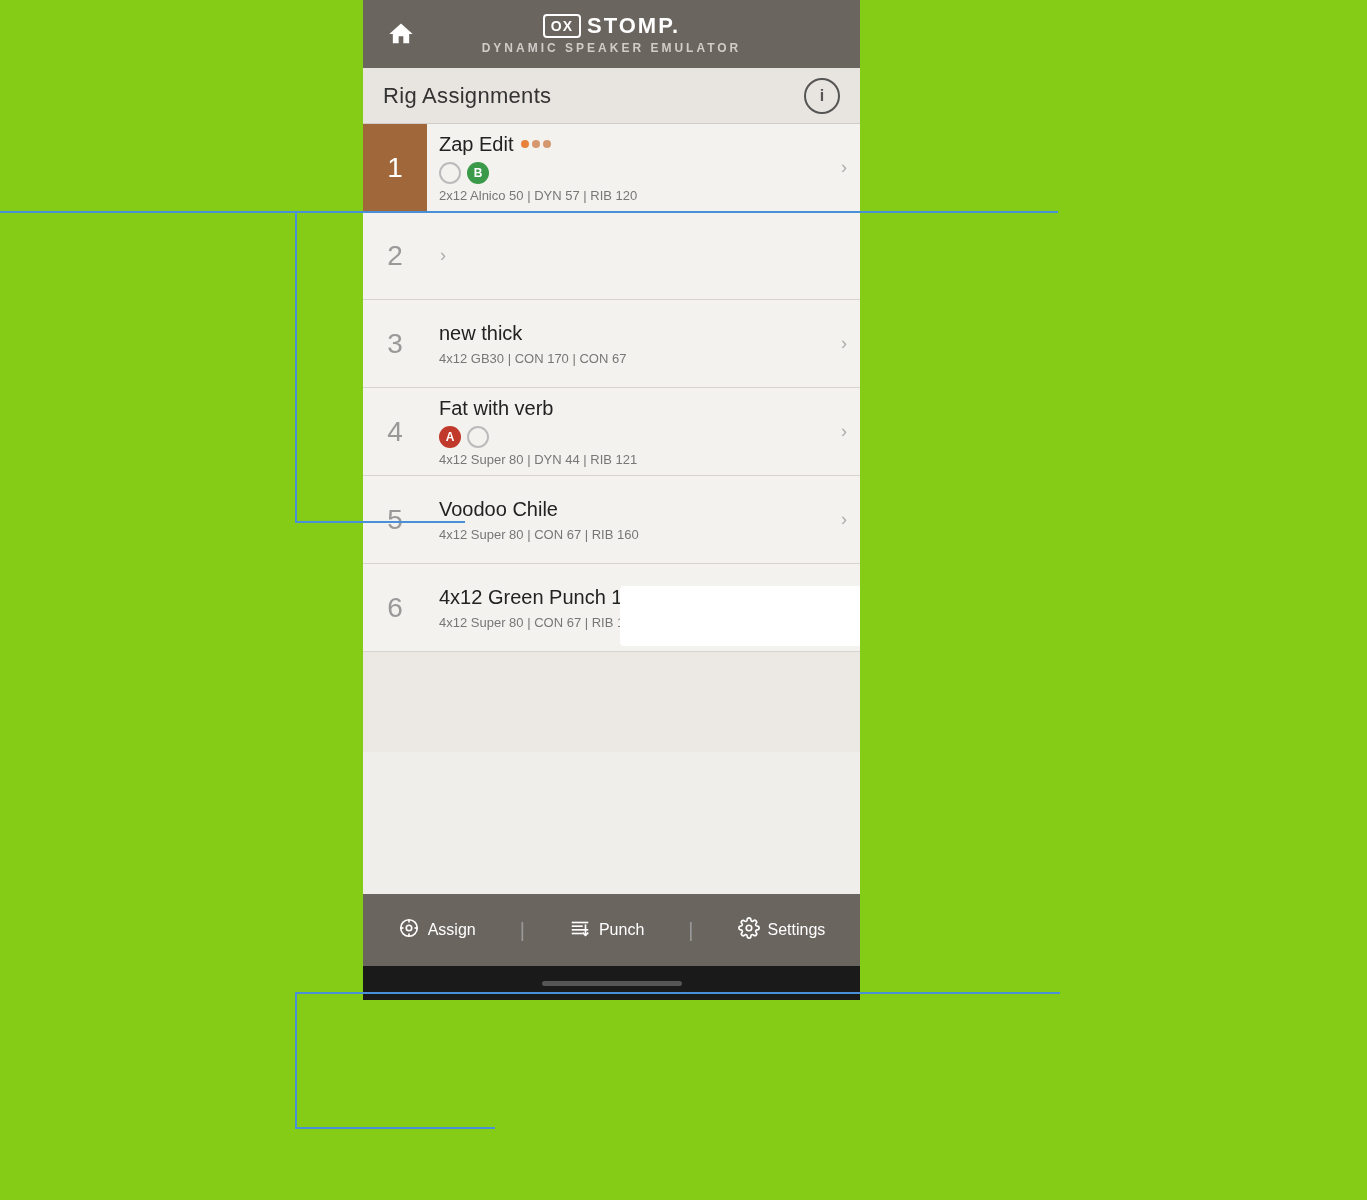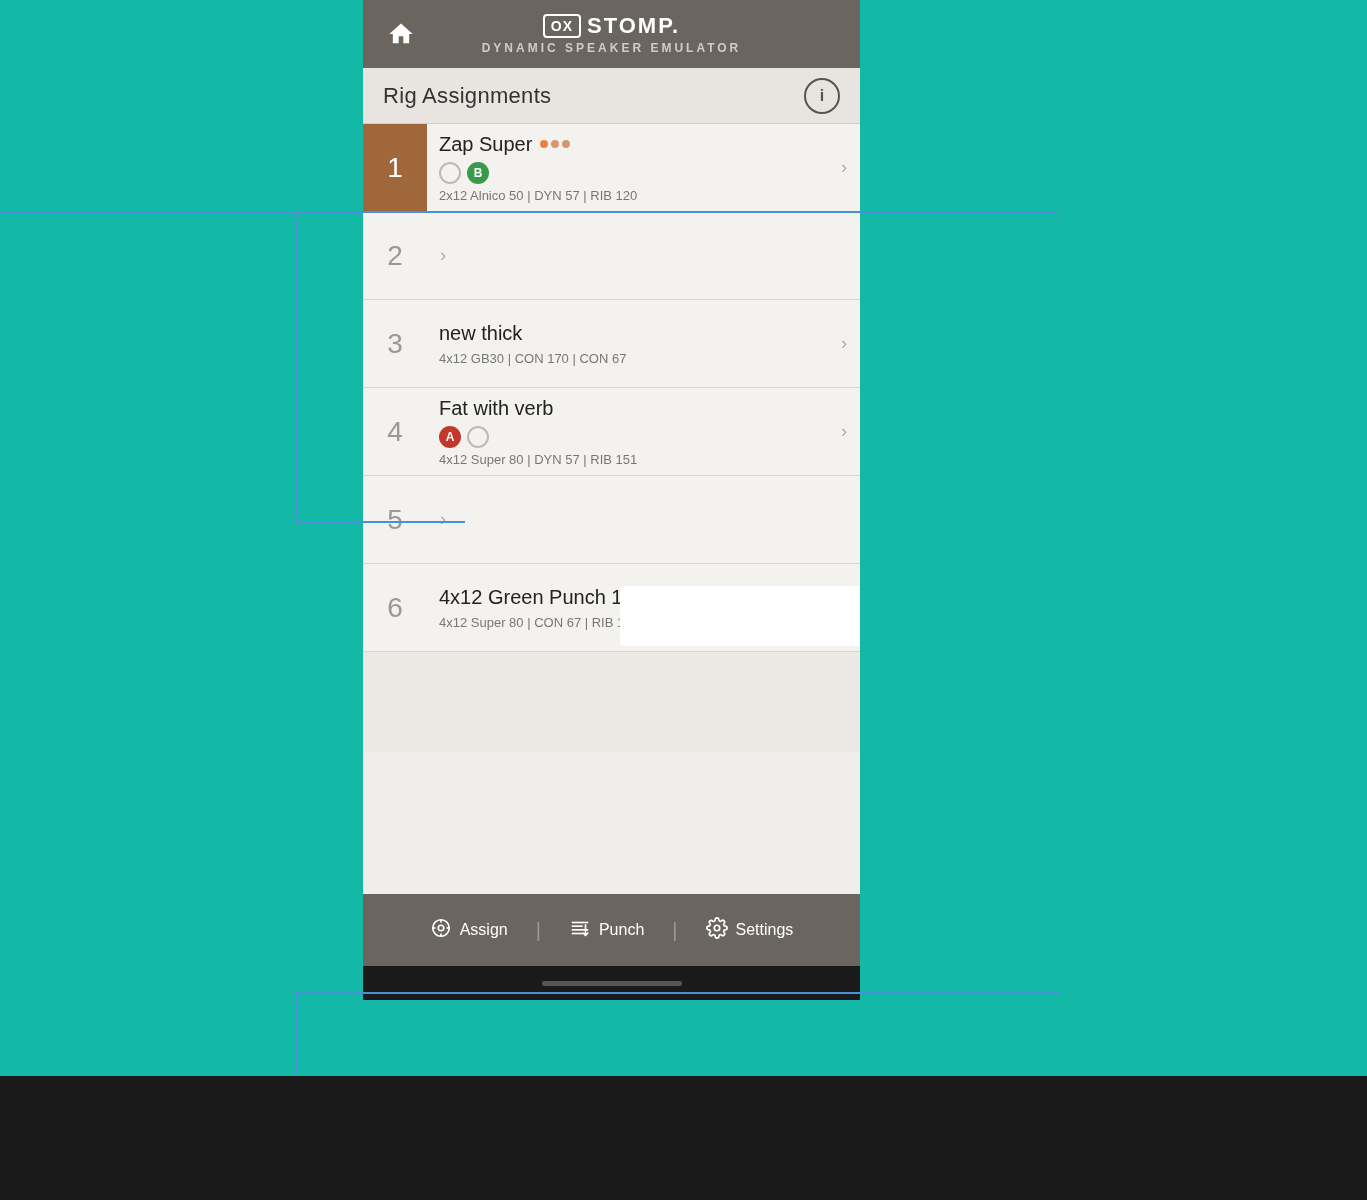--- a/index.html
+++ b/index.html
@@ -223,21 +223,21 @@
       flex-shrink: 0;
     }
 
     
     .bottom-toolbar {
       background: #6b6560;
       height: 72px;
       display: flex;
       align-items: center;
       justify-content: center;
-      gap: 0;
+      gap: 16px;
       flex-shrink: 0;
     }
     .toolbar-item {
       display: flex;
       align-items: center;
       gap: 8px;
       padding: 0 28px;
       cursor: pointer;
       color: white;
       font-size: 16px;
@@ -273,21 +273,21 @@
       right: 0;
       width: 240px;
       height: 60px;
       background: white;
       border-radius: 4px 0 0 4px;
     }
   </style>
 </head>
 <body>
 
-<div style="position: relative; width: 1367px; height: 1076px; background: #14b8a6; overflow: hidden;">
+<div style="position: relative; width: 1367px; height: 1200px; background: #84cc16; overflow: hidden;">
 
   <div class="app-container">
 
     <div class="header">
       <div class="home-btn">
         <svg class="home-icon-svg" viewBox="0 0 24 24" fill="white">
           <path d="M10 20v-6h4v6h5v-8h3L12 3 2 12h3v8z"></path>
         </svg>
       </div>
       <div class="logo-area">
@@ -308,21 +308,21 @@
     </div>
 
     <div class="rig-list">
 
       <div class="rig-item">
         <div class="rig-number-box active-item">
           <span class="rig-number">1</span>
         </div>
         <div class="rig-content">
           <div class="rig-name-row">
-            <span class="rig-name">Zap Super</span>
+            <span class="rig-name">Zap Edit</span>
             <div class="rig-dots">
               <div class="dot-orange"></div>
               <div class="dot-orange dim"></div>
               <div class="dot-orange dim"></div>
             </div>
           </div>
           <div class="rig-badges">
             <div class="badge-empty"></div>
             <div class="badge-circle badge-b">B</div>
           </div>
@@ -356,28 +356,34 @@
           <span class="rig-number">4</span>
         </div>
         <div class="rig-content">
           <div class="rig-name-row">
             <span class="rig-name">Fat with verb</span>
           </div>
           <div class="rig-badges">
             <div class="badge-circle badge-a">A</div>
             <div class="badge-empty"></div>
           </div>
-          <span class="rig-subtitle">4x12 Super 80 | DYN 57 | RIB 151</span>
+          <span class="rig-subtitle">4x12 Super 80 | DYN 44 | RIB 121</span>
         </div>
         <div class="chevron">›</div>
       </div>
 
       <div class="rig-item">
         <div class="rig-number-box inactive-item">
           <span class="rig-number">5</span>
+        </div>
+        <div class="rig-content">
+          <div class="rig-name-row">
+            <span class="rig-name">Voodoo Chile</span>
+          </div>
+          <span class="rig-subtitle">4x12 Super 80 | CON 67 | RIB 160</span>
         </div>
         <div class="chevron">›</div>
       </div>
 
       <div class="rig-item">
         <div class="rig-number-box inactive-item">
           <span class="rig-number">6</span>
         </div>
         <div class="rig-content">
           <div class="rig-name-row">

